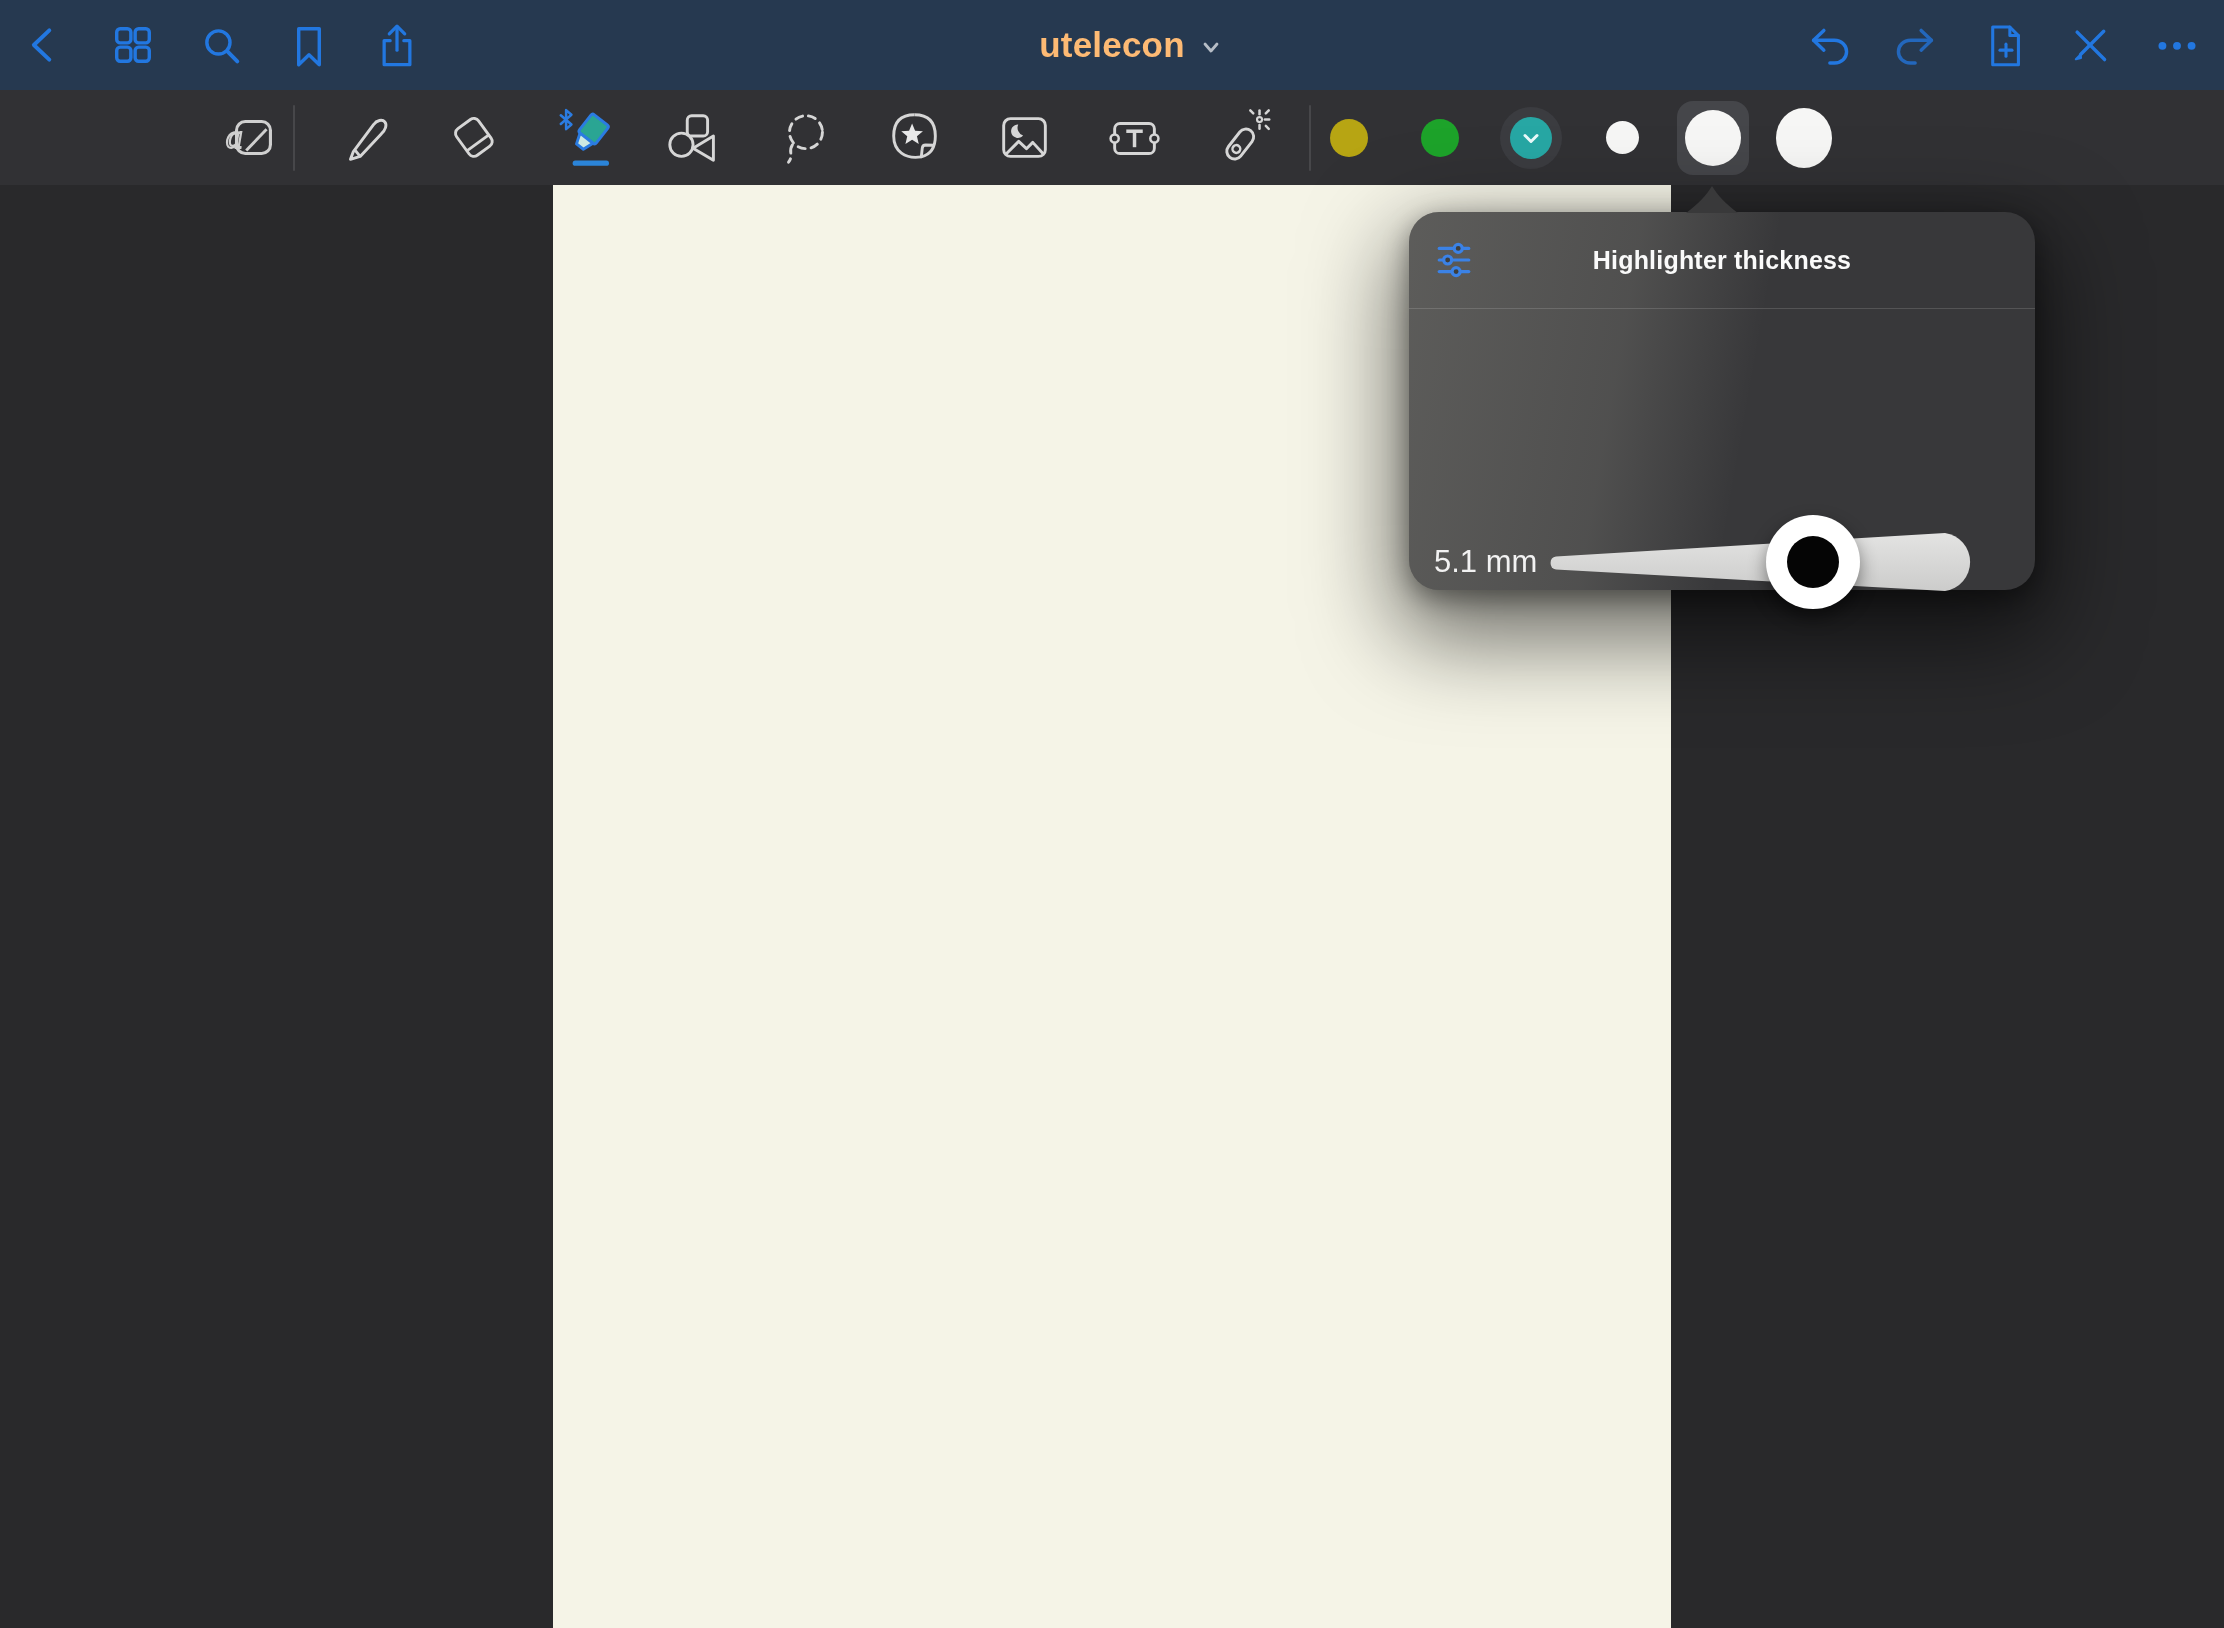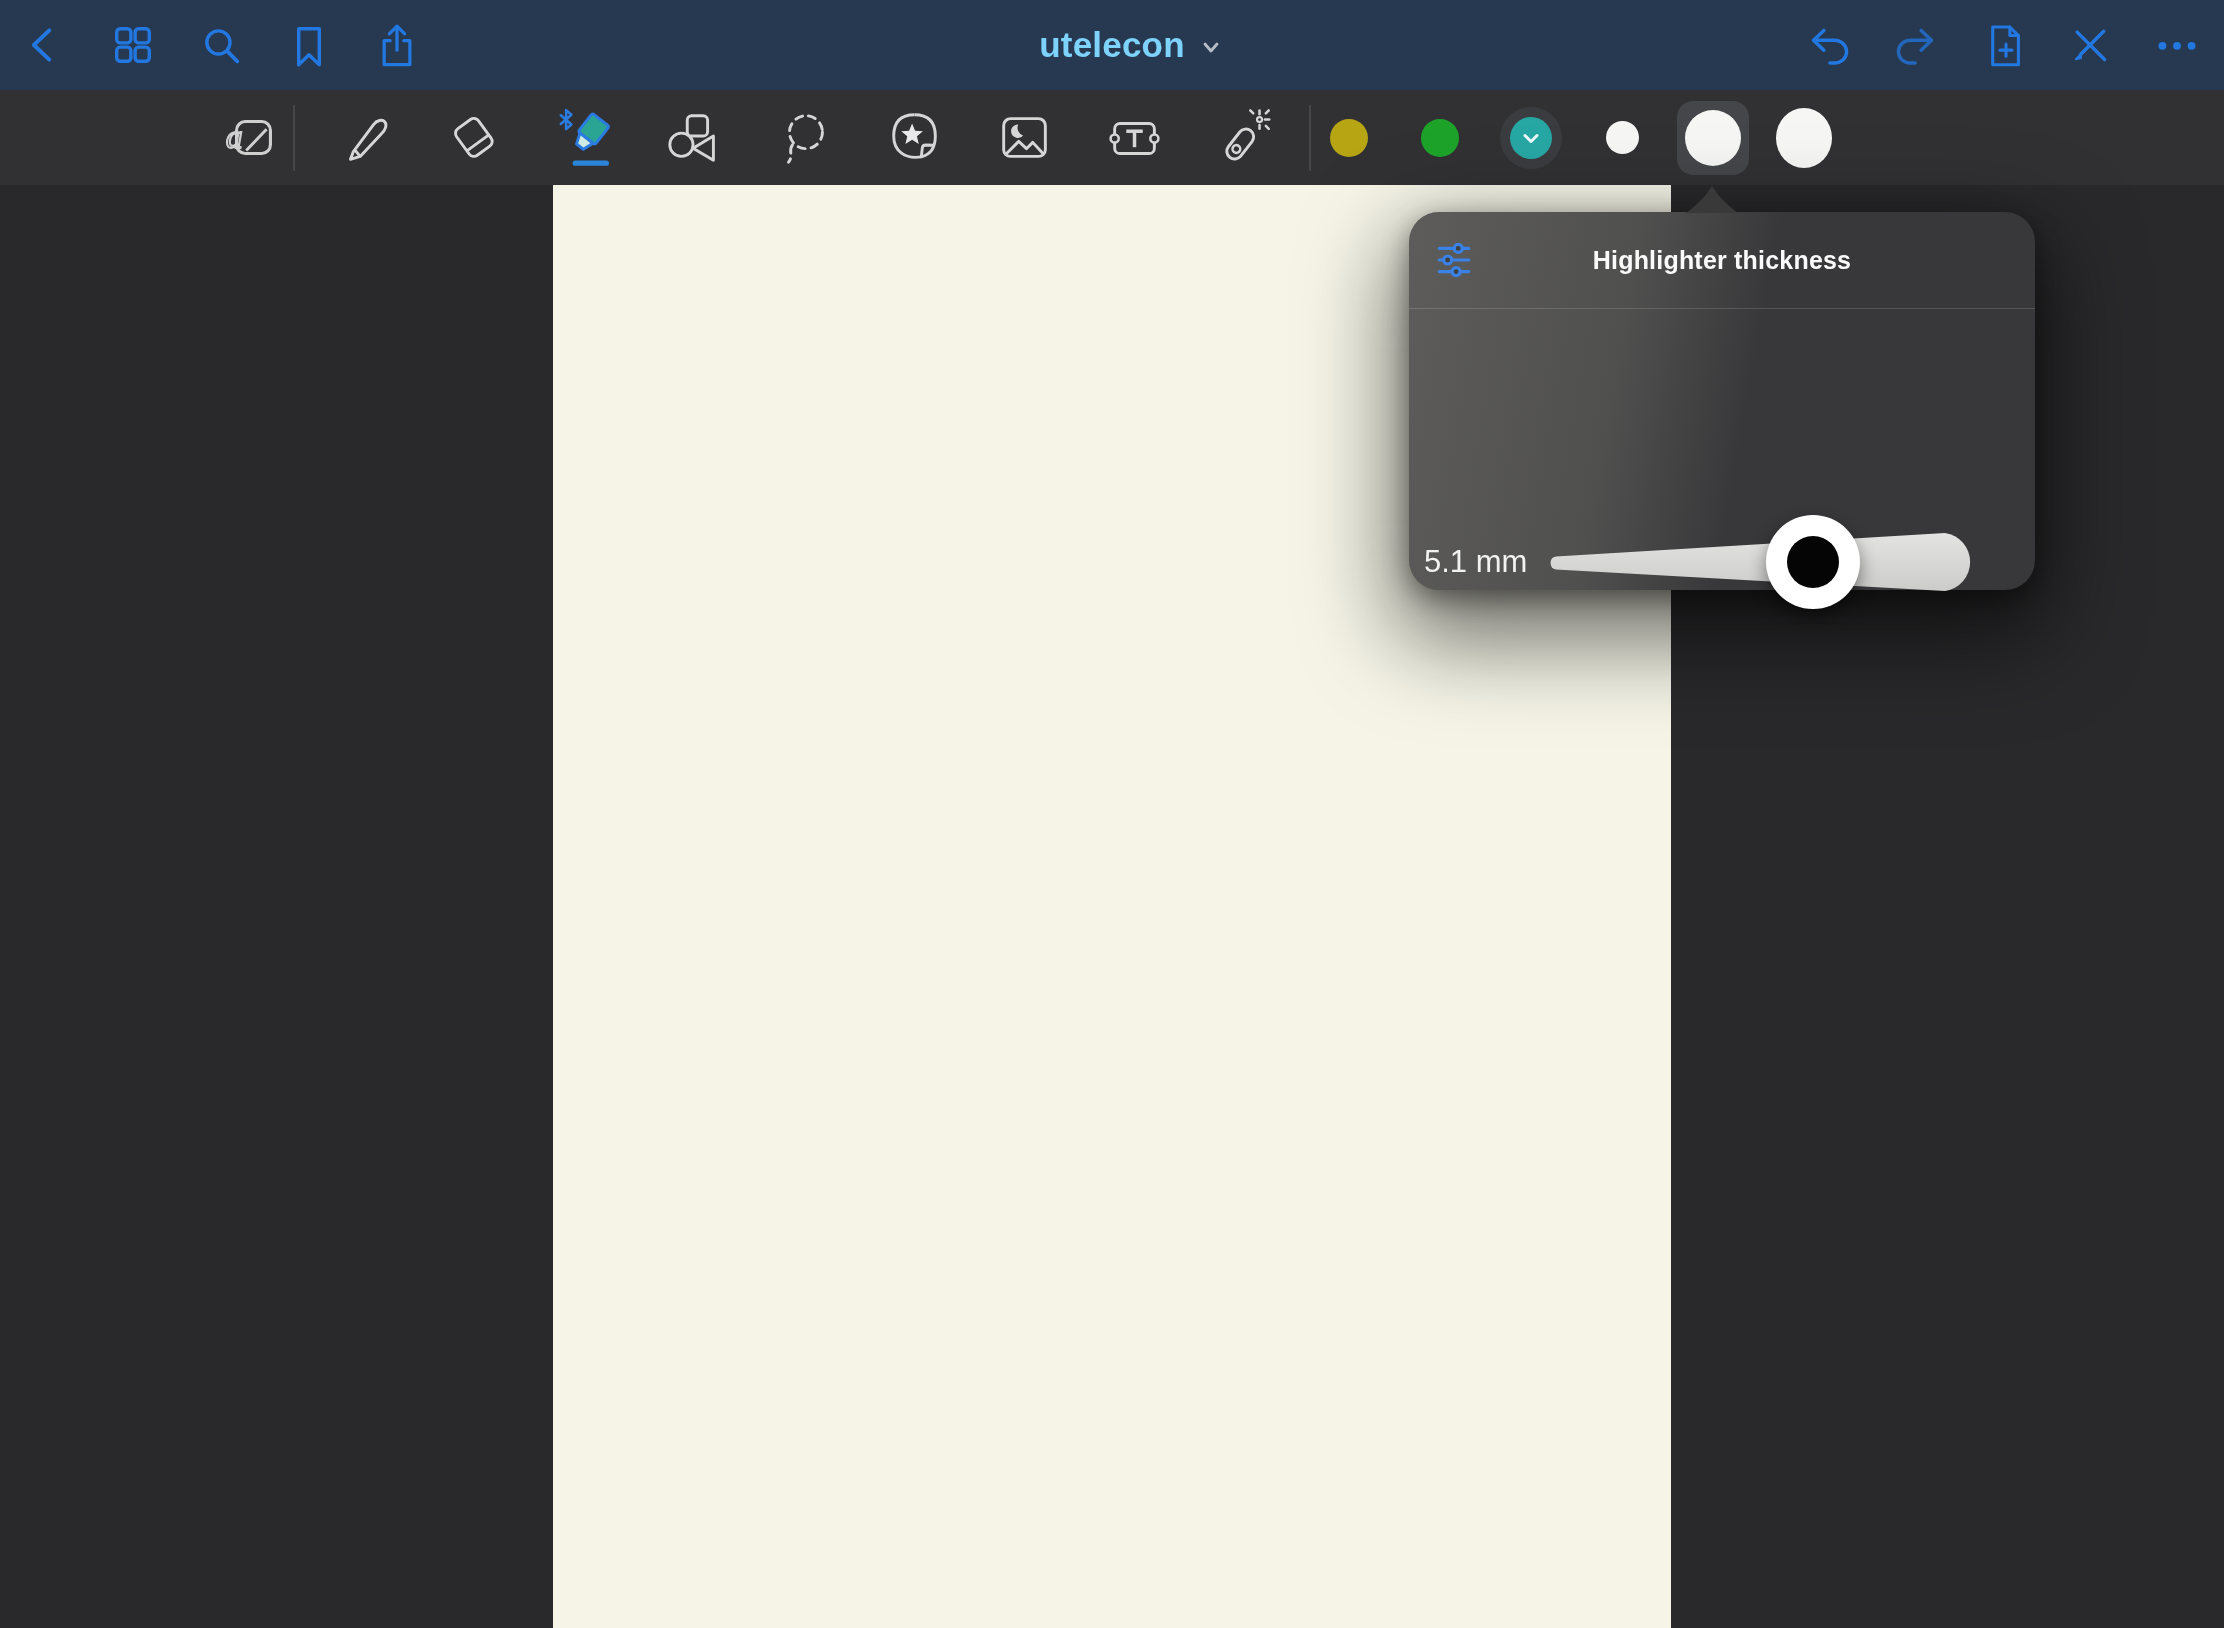--- a/index.html
+++ b/index.html
@@ -12,21 +12,21 @@
             background:#263950; z-index:30; }
   .nav-left { position:absolute; left:21px; top:0; height:90px; display:flex;
               align-items:center; gap:40px; }
   .nav-right { position:absolute; right:23px; top:0; height:90px; display:flex;
                align-items:center; gap:39px; }
   .nav-btn { width:48px; height:48px; display:flex; align-items:center;
              justify-content:center; }
   .nav-btn svg { width:48px; height:48px; }
   .nav-title-wrap { position:absolute; left:0; right:0; top:0; height:90px;
                     display:flex; align-items:center; justify-content:center; }
-  .nav-title { color:#7dd3fc; font-size:35px; font-weight:700; letter-spacing:.2px;
+  .nav-title { color:#fdba74; font-size:35px; font-weight:700; letter-spacing:.2px;
                margin-left:38px; }
   .nav-title-chevron { margin-left:14px; margin-top:4px; }
   .dim { opacity:.75; }
 
   
   .toolbar { position:absolute; left:0; top:90px; width:2224px; height:95px;
              background:#313134; display:flex; align-items:center;
              padding-left:225px; z-index:25; }
   .tool { width:56px; height:95px; flex:none; display:flex; align-items:center;
           justify-content:center; position:relative; }
@@ -69,21 +69,21 @@
                         rgba(240,238,220,.13) 34%, rgba(240,238,220,0) 54%);
              pointer-events:none; }
   .popover-arrow { position:absolute; left:263px; top:-26px; width:80px; height:27px; }
   .pop-header { position:relative; height:96px; display:flex; align-items:center; }
   .pop-header-icon { position:absolute; left:26px; top:29px; width:38px; height:38px; }
   .pop-title { width:100%; text-align:center; color:#fafafa; font-size:25px;
                font-weight:600; letter-spacing:.2px; }
   .pop-divider { position:absolute; left:0; right:0; top:96px; height:1px;
                  background:rgba(255,255,255,.14); }
   .slider-row { position:absolute; left:0; top:96px; right:0; bottom:0; }
-  .slider-label { position:absolute; left:15px; top:236px; color:#f2f2f2;
+  .slider-label { position:absolute; left:25px; top:236px; color:#f2f2f2;
                   font-size:31px; }
   .slider-track { position:absolute; left:141px; top:224px; width:425px; height:60px; }
   .slider-thumb { position:absolute; left:357px; top:207px; width:94px; height:94px;
                   border-radius:50%; background:#ffffff;
                   box-shadow:0 8px 18px rgba(0,0,0,.45); display:flex;
                   align-items:center; justify-content:center; }
   .slider-thumb-inner { width:52px; height:52px; border-radius:50%; background:#050505; }
 </style>
 </head>
 <body>

